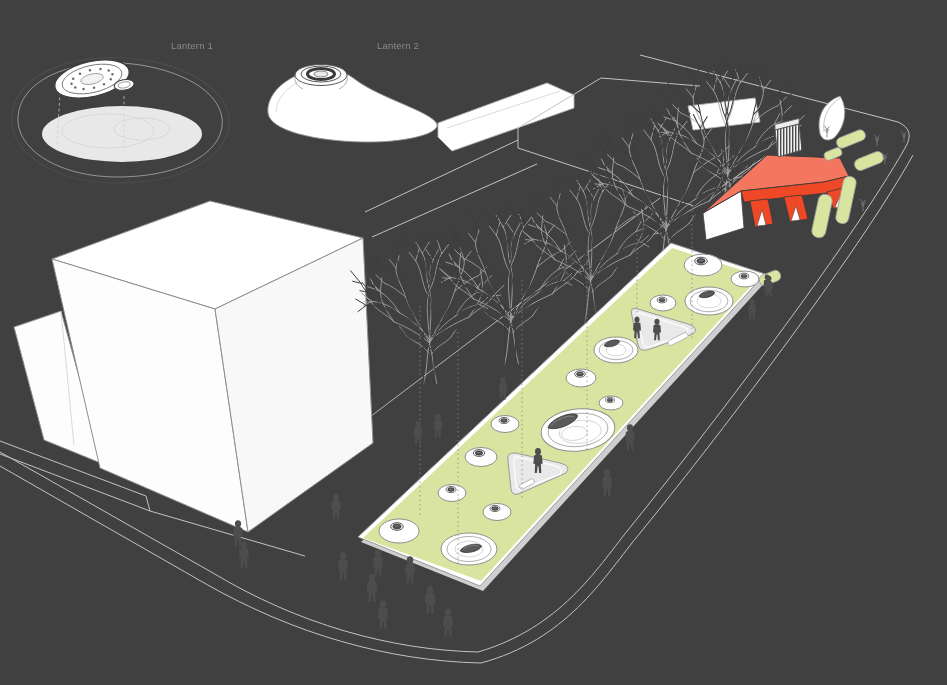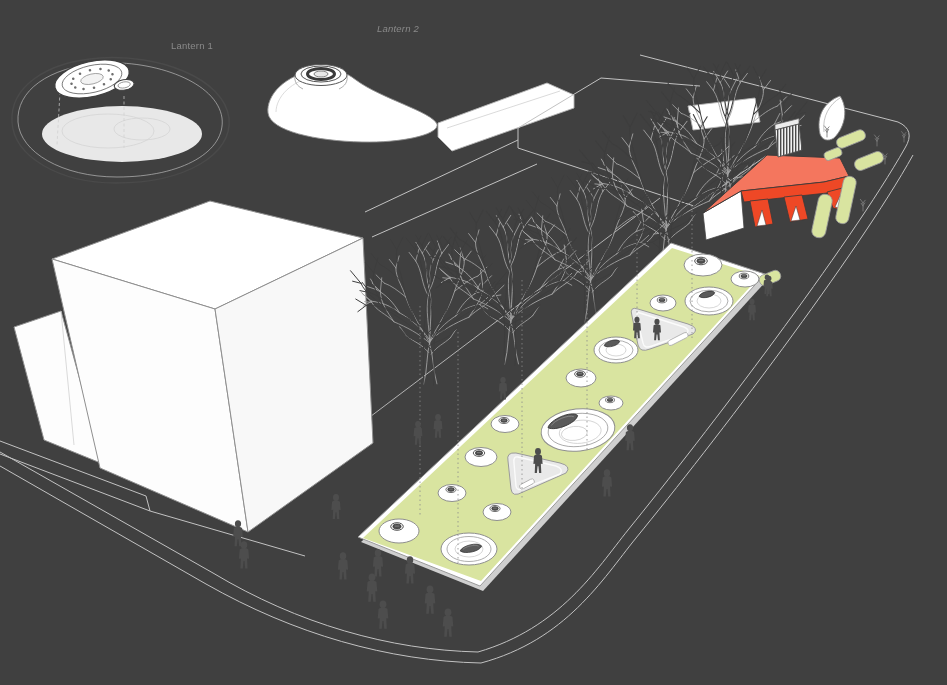--- a/index.html
+++ b/index.html
@@ -1,20 +1,20 @@
 <!DOCTYPE html>
 <html><head>
 <meta charset="utf-8">
 <style>
   html,body{margin:0;padding:0;background:#fff;}
   .stage{position:relative;width:947px;height:685px;background:#404040;overflow:hidden;
          font-family:"Liberation Sans", sans-serif;}
   .lantern-label{position:absolute;font-size:9.5px;color:#8a8a8a;letter-spacing:.2px;}
   #label-l1{left:171px;top:40px;}
-  #label-l2{left:377px;top:23px;font-style:italic;}
+  #label-l2{left:377px;top:40px;}
   svg{position:absolute;left:0;top:0;}
   .sketch{stroke:#c2c2c2;stroke-width:1;fill:none;}
   .sketch-light{stroke:#d0d0d0;stroke-width:.8;fill:none;}
   .face{fill:#fdfdfd;stroke:#8f8f8f;stroke-width:1;stroke-linejoin:round;}
   .face-r{fill:#f8f8f8;stroke:#8f8f8f;stroke-width:1;stroke-linejoin:round;}
   .face-t{fill:#ffffff;stroke:#8f8f8f;stroke-width:1;stroke-linejoin:round;}
   .plate{fill:#ffffff;stroke:#b5b5b5;stroke-width:.9;stroke-linejoin:round;}
   .dome{fill:#fff;stroke:#8f8f8f;stroke-width:1;}
   .ring{fill:none;stroke:#c6c6c6;stroke-width:.7;}
   .rim{fill:none;stroke:#9a9a9a;stroke-width:.8;}

